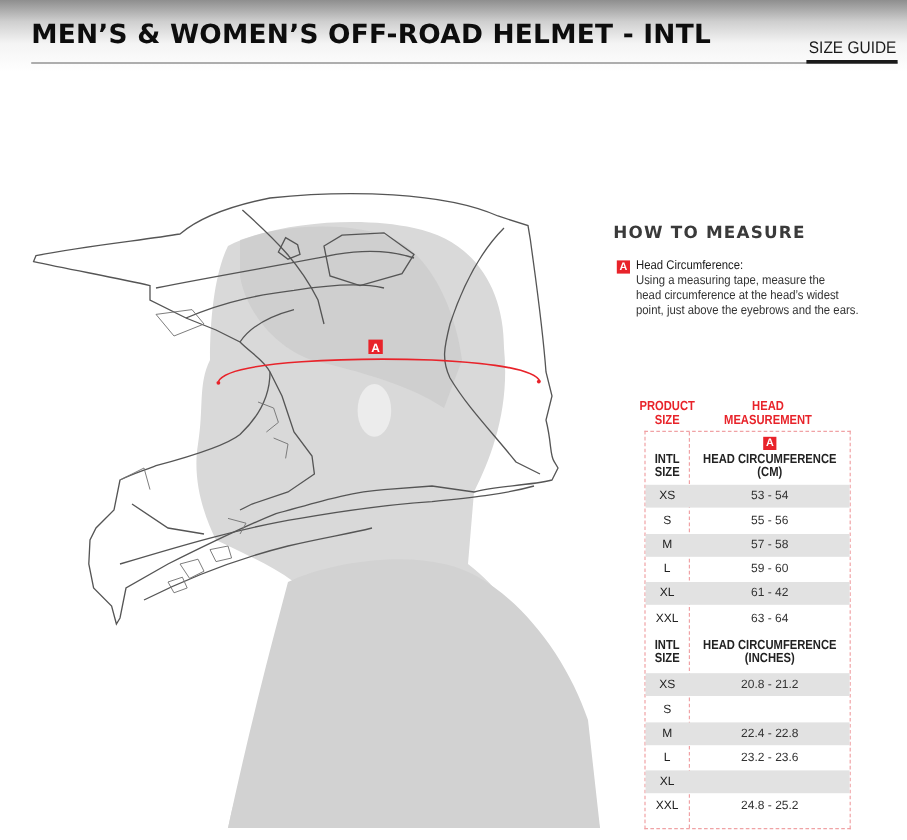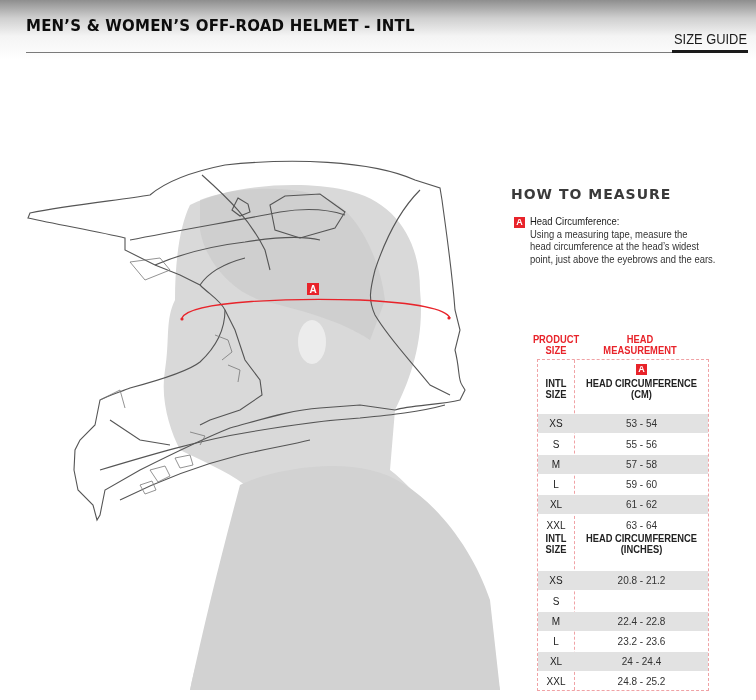--- a/index.html
+++ b/index.html
@@ -5,21 +5,21 @@
   * { box-sizing: border-box; margin: 0; padding: 0; }
   html, body { width: 756px; height: 700px; background: #ffffff; overflow: hidden; }
   body { position: relative; font-family: "Liberation Sans", sans-serif; color: #1a1a1a; }
 
   .topbar {
     position: absolute; left: 0; top: 0; width: 756px; height: 60px;
     background: linear-gradient(to bottom, #8e8e8e 0%, #cfcfcf 30%, #f4f4f4 60%, #ffffff 100%);
   }
   .title {
     position: absolute; left: 26px; top: 17px;
-    font-family: "DejaVu Sans", sans-serif; font-weight: bold; font-size: 15px;
+    font-family: "DejaVu Sans", sans-serif; font-weight: bold; font-size: 22px;
     letter-spacing: 0.2px; color: #0d0d0d; white-space: nowrap;
   }
   .title-rule { position: absolute; left: 26px; top: 52px; width: 722px; height: 1px; background: #7a7a7a; }
   .sizeguide {
     position: absolute; left: 674px; top: 31px;
     font-family: "Liberation Sans", sans-serif; font-size: 14px; color: #1a1a1a;
     transform: scaleX(0.92); transform-origin: left top; white-space: nowrap;
   }
   .sizeguide-underline { position: absolute; left: 672px; top: 50px; width: 76px; height: 3px; background: #1a1a1a; }
 
@@ -63,21 +63,21 @@
     font-family: "Liberation Sans", sans-serif; font-weight: bold; font-size: 11px; line-height: 10.5px; color: #222;
     transform: scaleX(0.85);
   }
   .hdr-meas {
     position: absolute; left: 37px; width: 133px; text-align: center;
     font-family: "Liberation Sans", sans-serif; font-weight: bold; font-size: 11px; line-height: 10.5px; color: #222;
     transform: scaleX(0.85);
   }
   .hdr-badge { position: absolute; left: 98px; top: 0; }
 
-  .row { position: absolute; left: 0; width: 170px; height: 19px; margin-top: 10px; }
+  .row { position: absolute; left: 0; width: 170px; height: 19px; }
   .row.shaded { background: #e2e2e2; }
   .row .s {
     position: absolute; left: 0; width: 36px; top: 0; line-height: 19px; text-align: center;
     font-family: "Liberation Sans", sans-serif; font-size: 10px; color: #222;
   }
   .row .m {
     position: absolute; left: 37px; width: 133px; top: 0; line-height: 19px; text-align: center;
     font-family: "Liberation Sans", sans-serif; font-size: 10px; color: #333;
   }
 </style>
@@ -181,21 +181,21 @@
   <div class="row shaded" style="top:85px;">
       <span class="s">M</span>
       <span class="m">57 - 58</span>
     </div>
   <div class="row" style="top:105px;">
       <span class="s">L</span>
       <span class="m">59 - 60</span>
     </div>
   <div class="row shaded" style="top:125px;">
       <span class="s">XL</span>
-      <span class="m">61 - 62</span>
+      <span class="m">61 - 42</span>
     </div>
   <div class="row" style="top:146px;">
       <span class="s">XXL</span>
       <span class="m">63 - 64</span>
     </div>
 
   <div class="hdr-row" style="top:173px;">
     <div class="hdr-size">
       <div>INTL</div>
       <div>SIZE</div>
@@ -215,19 +215,18 @@
   <div class="row shaded" style="top:242px;">
       <span class="s">M</span>
       <span class="m">22.4 - 22.8</span>
     </div>
   <div class="row" style="top:262px;">
       <span class="s">L</span>
       <span class="m">23.2 - 23.6</span>
     </div>
   <div class="row shaded" style="top:282px;">
       <span class="s">XL</span>
-      <span class="m">24 - 24.4</span>
     </div>
   <div class="row" style="top:302px;">
       <span class="s">XXL</span>
       <span class="m">24.8 - 25.2</span>
     </div>
 </div>
 
 </body></html>

